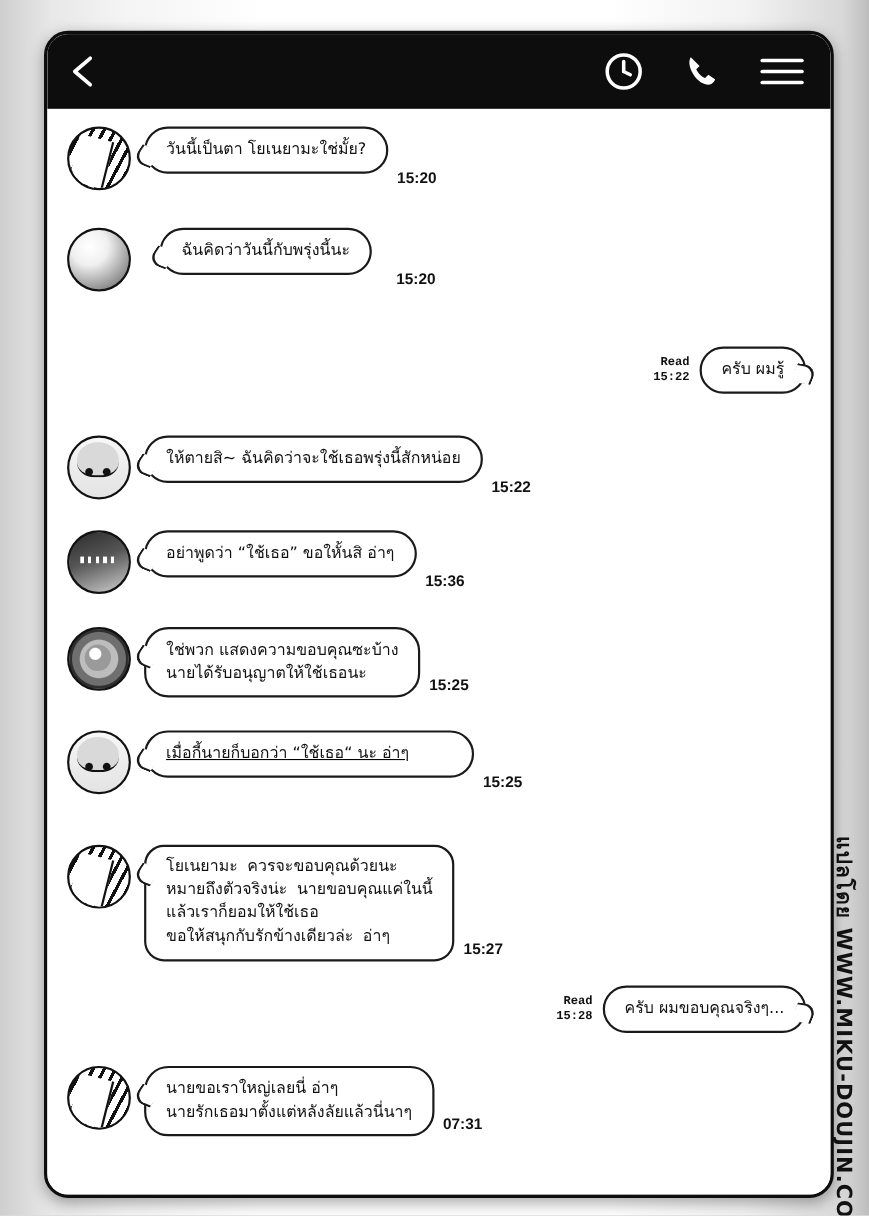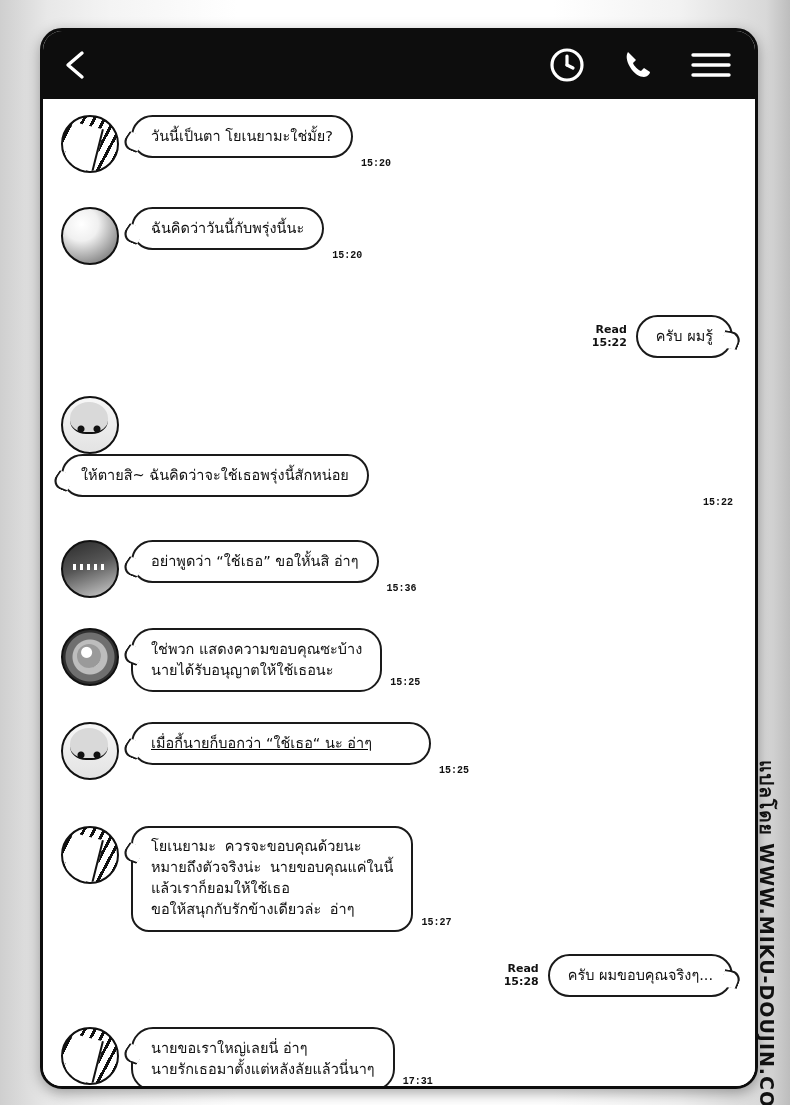--- a/index.html
+++ b/index.html
@@ -199,34 +199,35 @@
     top: 14px;
     width: 16px; height: 16px;
     background: #ffffff;
     border-right: 2px solid #1a1a1a;
     border-top: 2px solid #1a1a1a;
     transform: rotate(22deg) skewY(-12deg);
     border-top-right-radius: 12px;
   }
 
   .time {
-    font-size: 10px;
+    font-size: 14px;
     color: #111;
     font-weight: 700;
     margin-left: 8px;
     align-self: flex-end;
     padding-bottom: 4px;
     white-space: nowrap;
-    font-family: Liberation Mono, monospace;
+    font-family: Liberation Sans, sans-serif;
   }
 
   .readblock {
     text-align: right;
     margin-right: 9px;
     line-height: 1.15;
+    font-family: Liberation Mono, monospace;
   }
   .readblock .read-label {
     font-size: 11px;
     font-weight: 700;
     color: #111;
     display: block;
   }
   .readblock .read-time {
     font-size: 11px;
     font-weight: 700;
@@ -290,39 +291,39 @@
     <div id="chat">
 
       <div class="row incoming">
         <div class="avatar av-stripes"></div>
         <div class="bubble left">
           <div class="text">วันนี้เป็นตา โยเนยามะใช่มั้ย?</div>
         </div>
         <div class="time">15:20</div>
       </div>
 
-      <div class="row incoming" style="margin-top:34px;">
+      <div class="row incoming" style="margin-top:34px;gap:14px;">
         <div class="avatar av-gradient"></div>
         <div class="bubble left">
           <div class="text">ฉันคิดว่าวันนี้กับพรุ่งนี้นะ</div>
         </div>
         <div class="time">15:20</div>
       </div>
 
       <div class="row outgoing" style="margin-top:50px;">
         <div class="readblock">
           <span class="read-label">Read</span>
           <span class="read-time">15:22</span>
         </div>
         <div class="bubble right">
           <div class="text">ครับ ผมรู้</div>
         </div>
       </div>
 
-      <div class="row incoming" style="margin-top:38px;flex-direction:column;">
+      <div class="row incoming" style="margin-top:38px;">
         <div class="avatar av-girl"></div>
         <div class="bubble left">
           <div class="text">ให้ตายสิ~ ฉันคิดว่าจะใช้เธอพรุ่งนี้สักหน่อย</div>
         </div>
         <div class="time">15:22</div>
       </div>
 
       <div class="row incoming" style="margin-top:28px;">
         <div class="avatar av-dark"></div>
         <div class="bubble left">
@@ -368,20 +369,20 @@
           <div class="text">ครับ ผมขอบคุณจริงๆ...</div>
         </div>
       </div>
 
       <div class="row incoming" style="margin-top:30px;">
         <div class="avatar av-stripes"></div>
         <div class="bubble left">
           <div class="text">นายขอเราใหญ่เลยนี่ อ่าๆ
 นายรักเธอมาตั้งแต่หลังลัยแล้วนี่นาๆ</div>
         </div>
-        <div class="time">17:31</div>
+        <div class="time">07:31</div>
       </div>
 
     </div>
   </div>
 
   <div id="watermark">แปลโดย WWW.MIKU-DOUJIN.COM</div>
 </div>
 
 </body></html>

